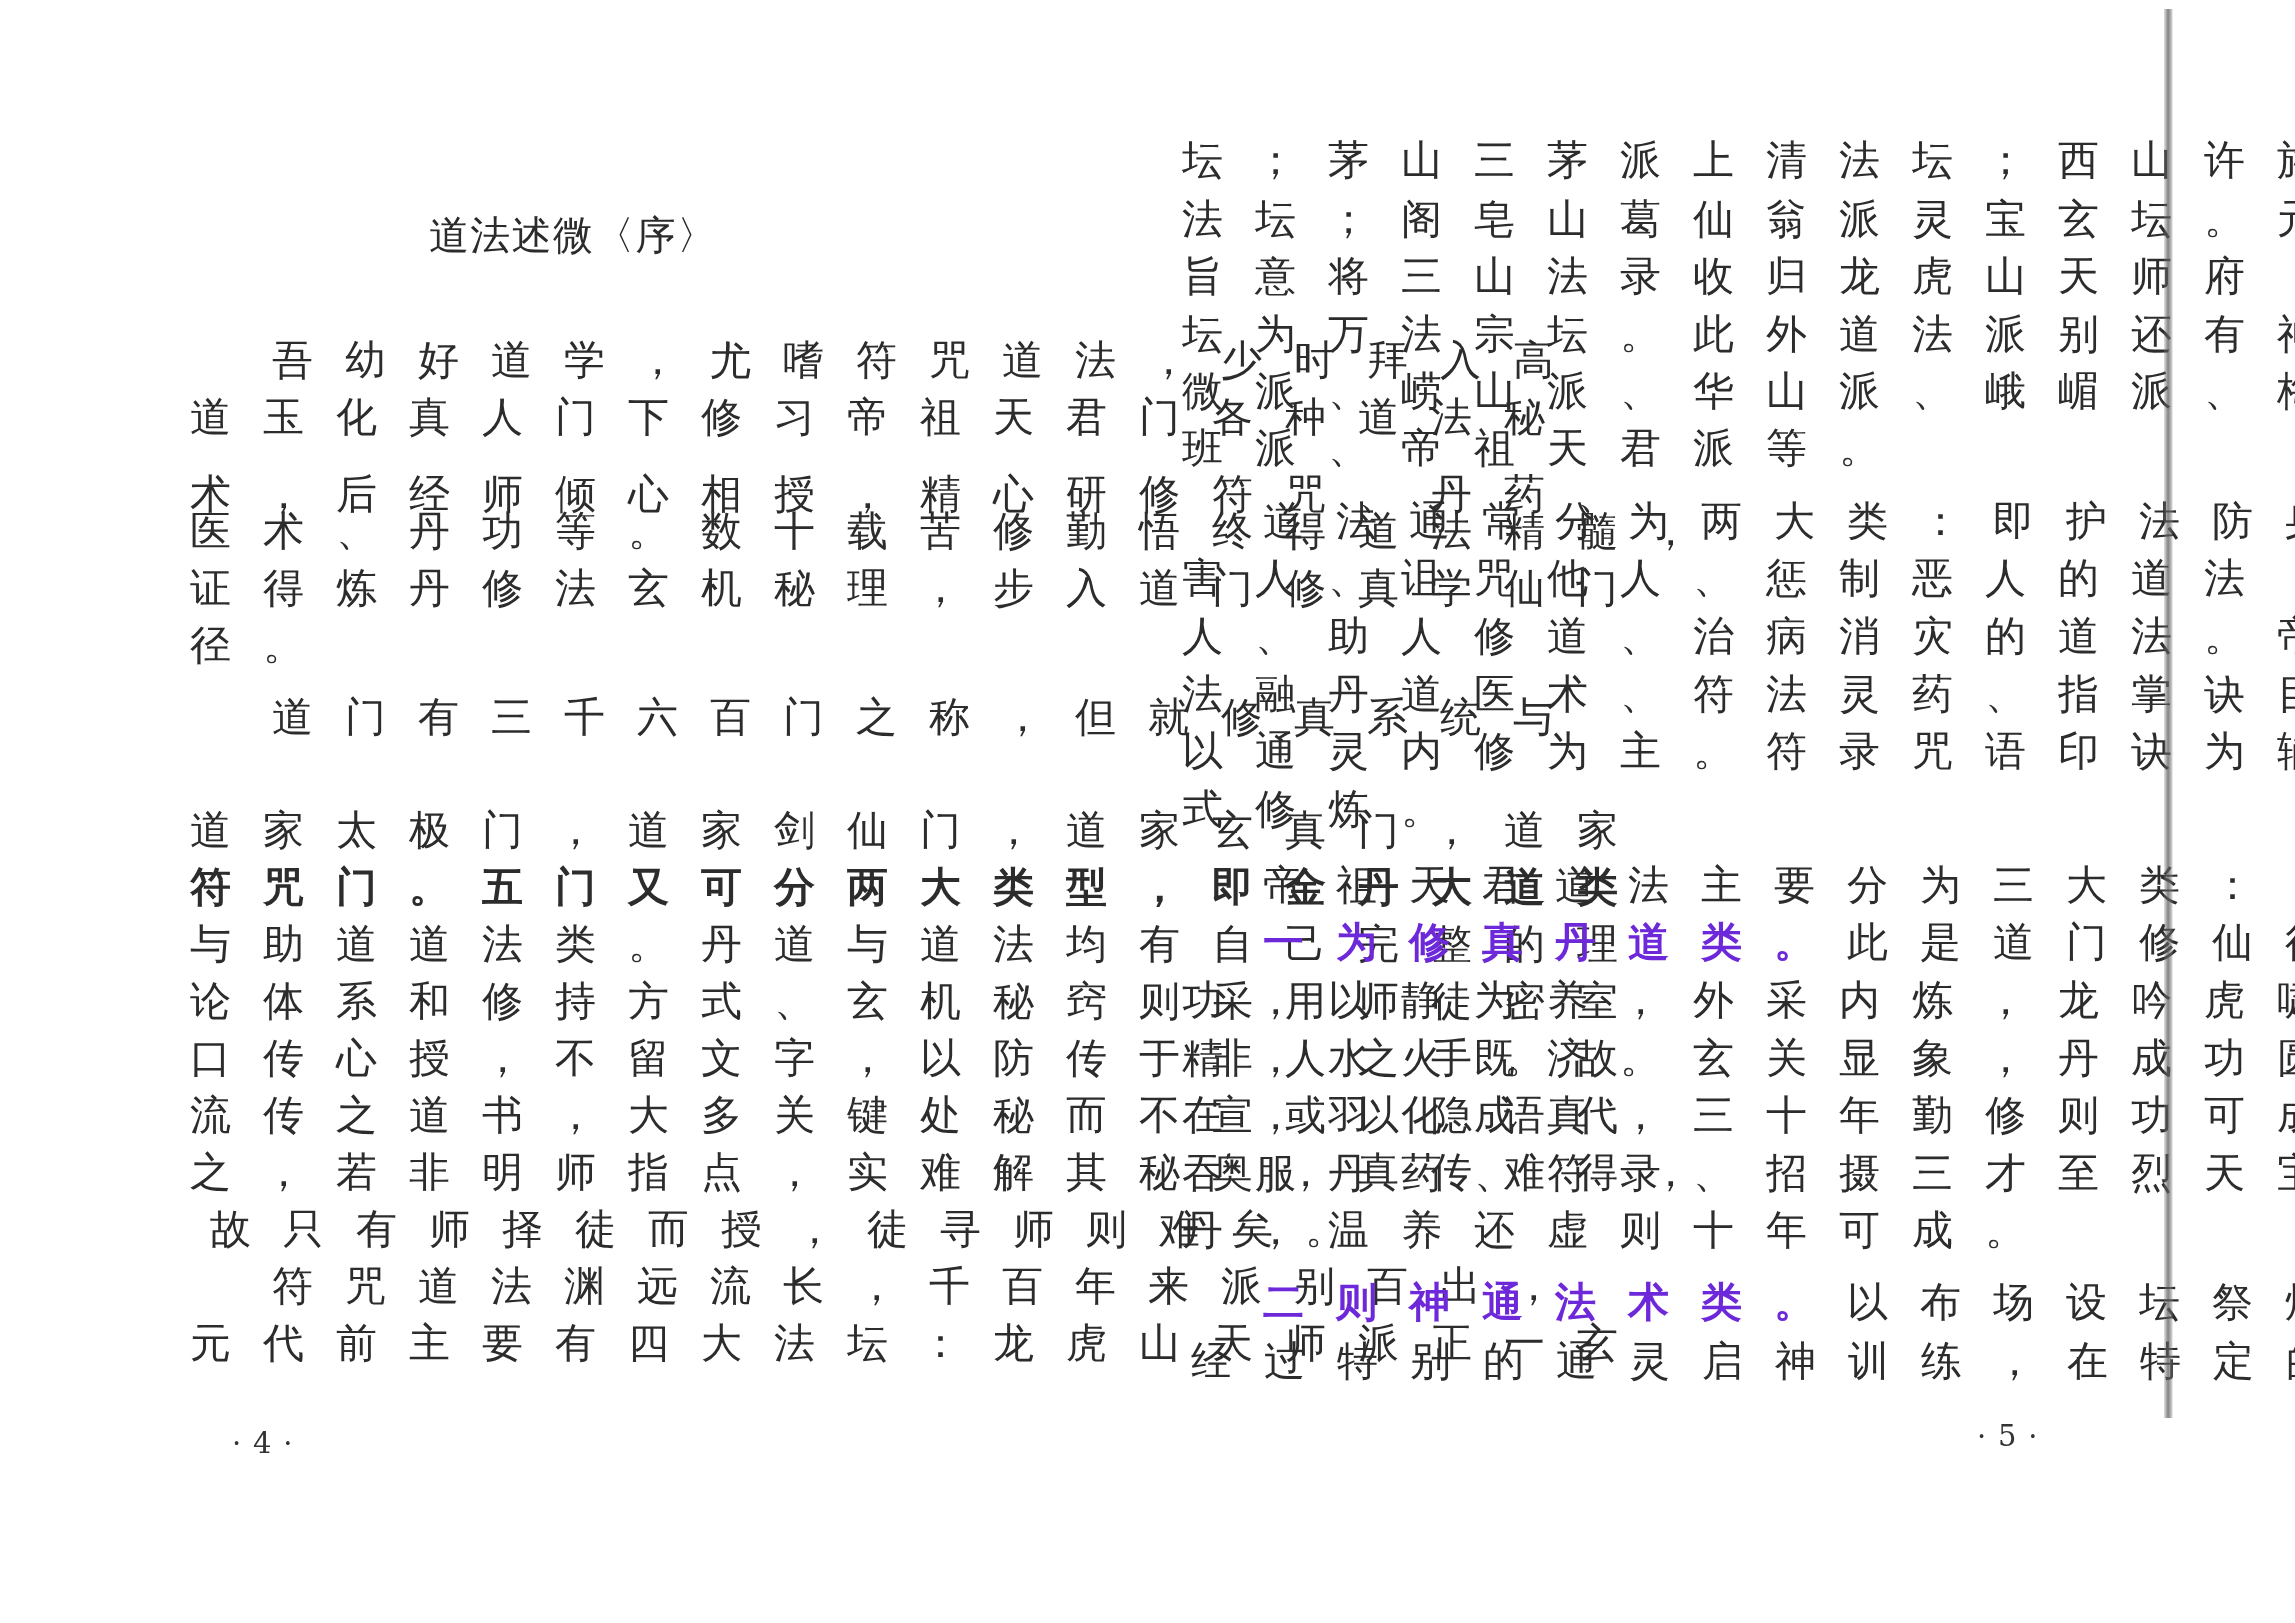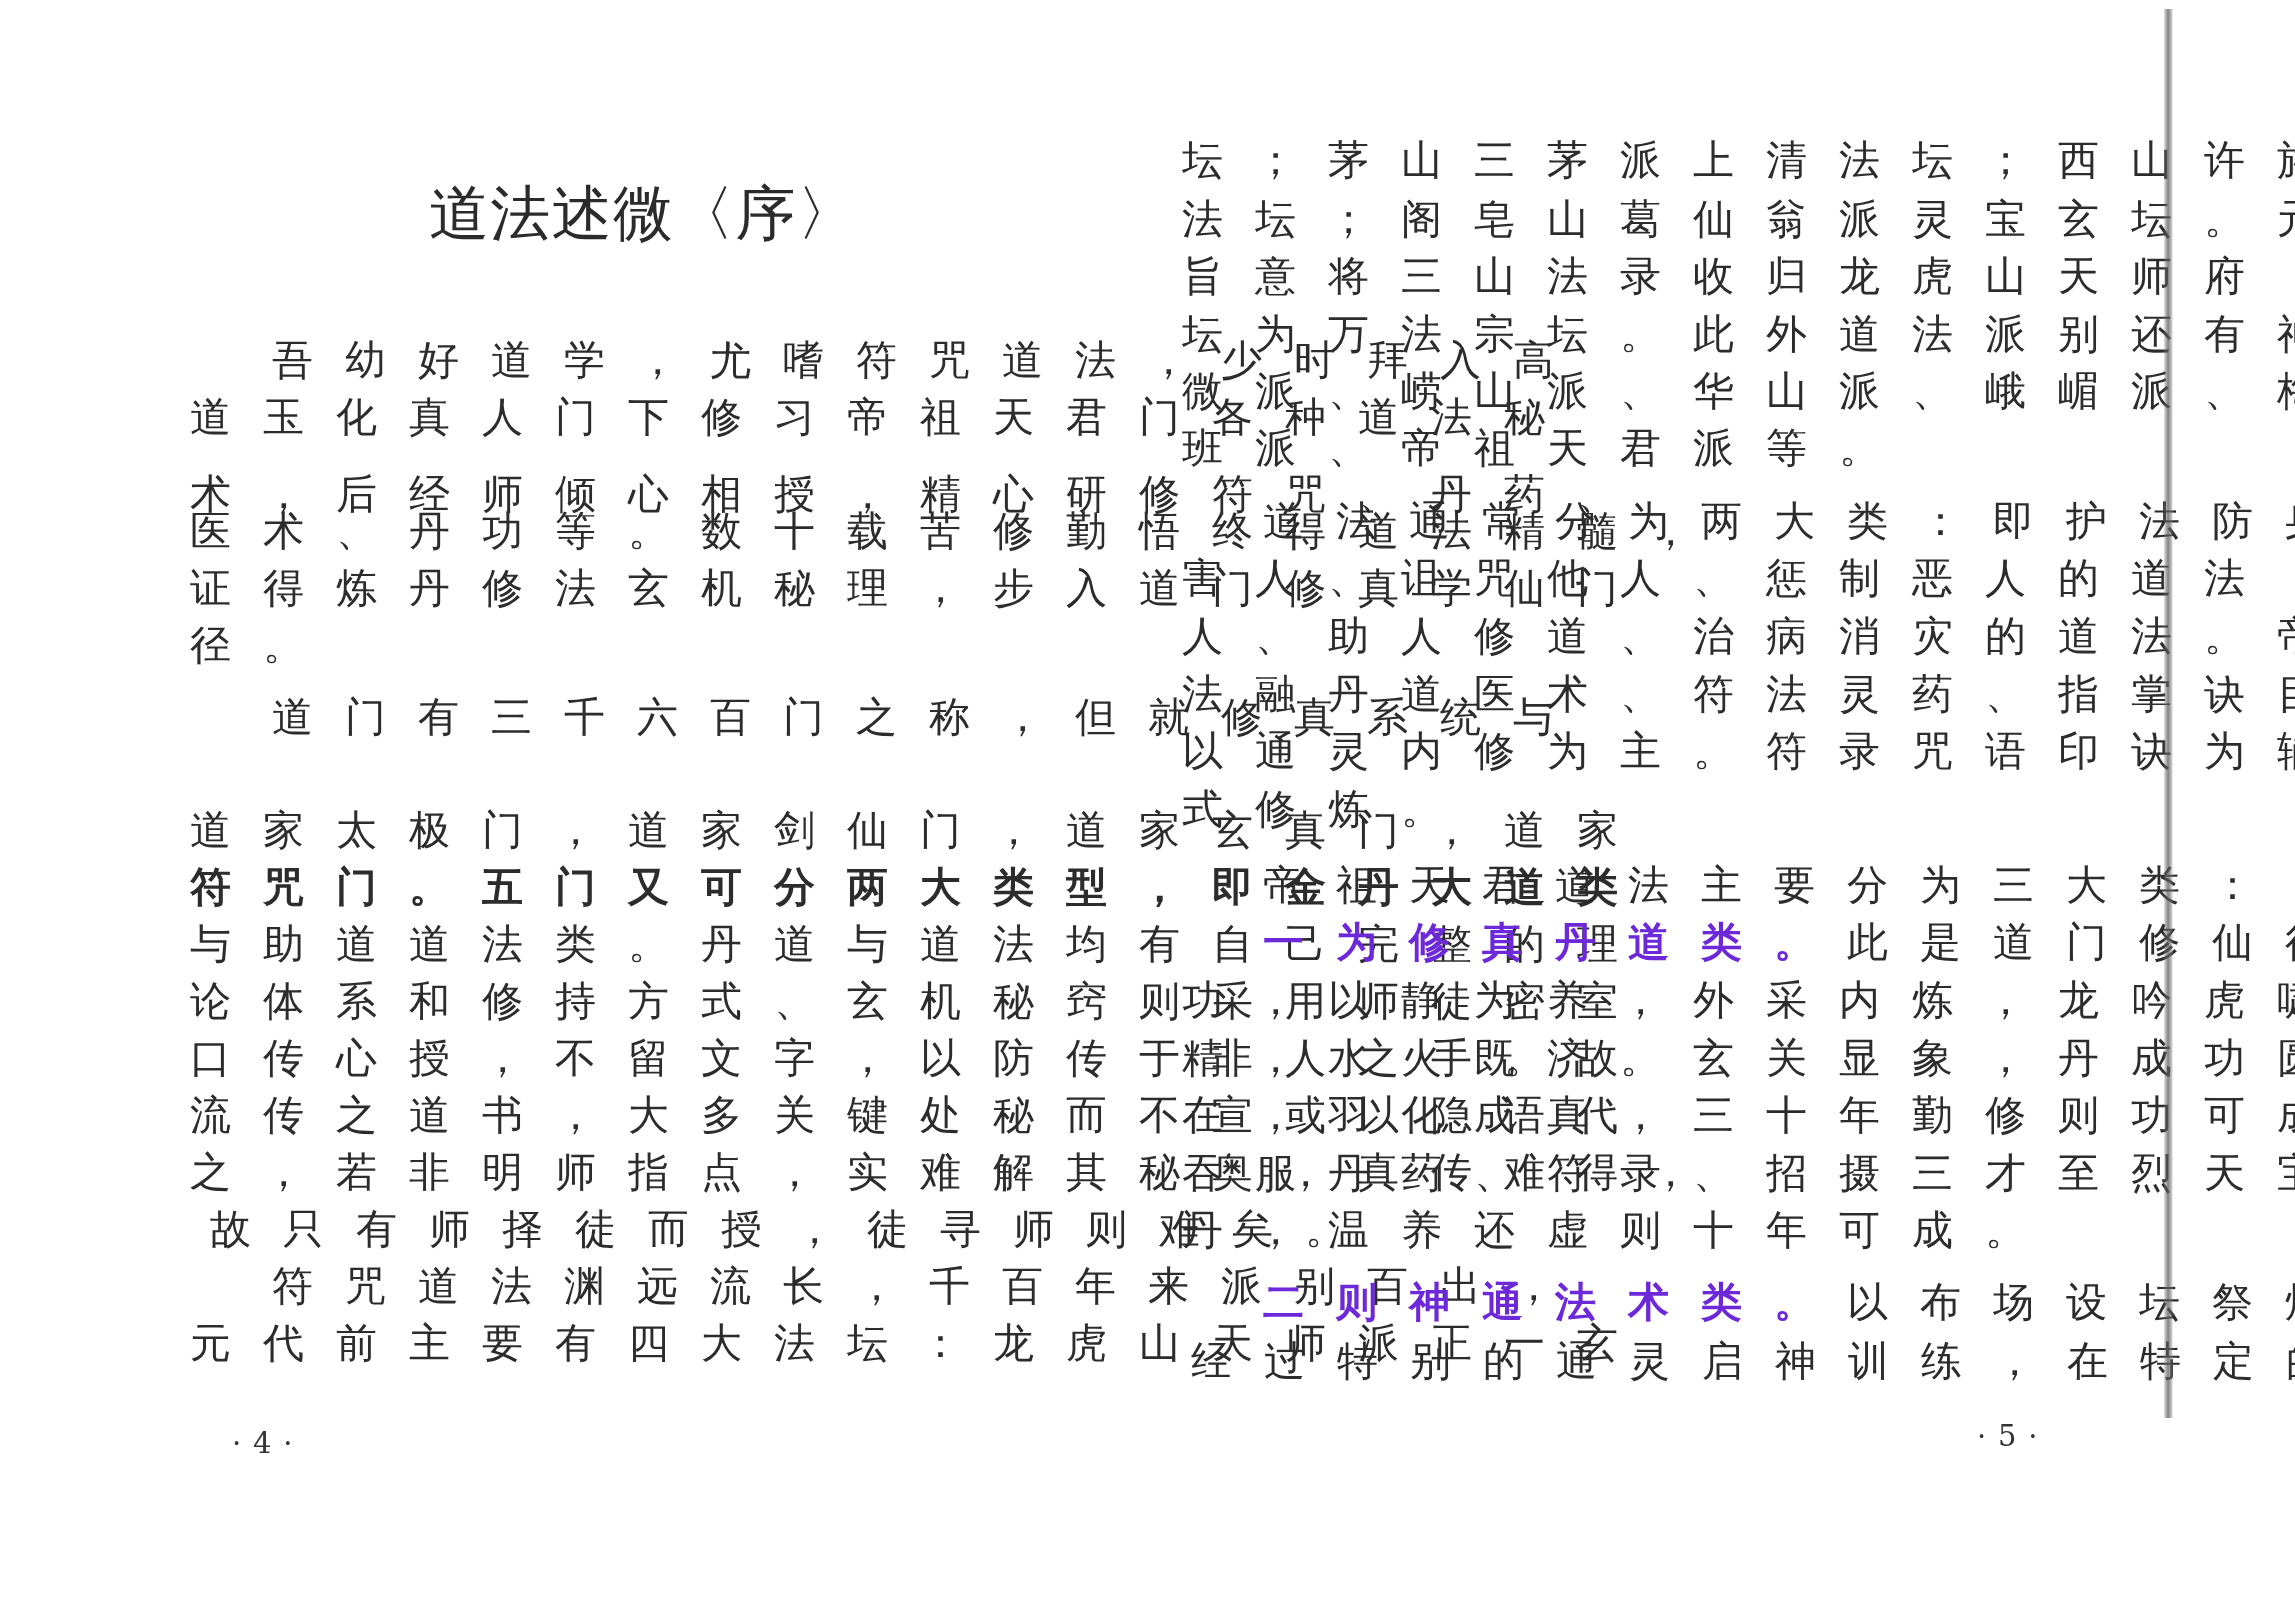--- a/index.html
+++ b/index.html
@@ -30,22 +30,22 @@
     height: 1623px;
   }
   .page-right {
     left: 1139px;
     width: 1157px;
     height: 1623px;
   }
   .title {
     position: absolute;
     left: 429px;
-    top: 174px;
-    font-size: 60px;
+    top: 196px;
+    font-size: 40px;
     line-height: 79px;
     letter-spacing: 1.3px;
     color: #2b2b2b;
     white-space: nowrap;
     font-family: "DejaVu Sans", "Liberation Sans", sans-serif;
   }
   .line {
     position: absolute;
     font-size: 41px;
     line-height: 52px;

